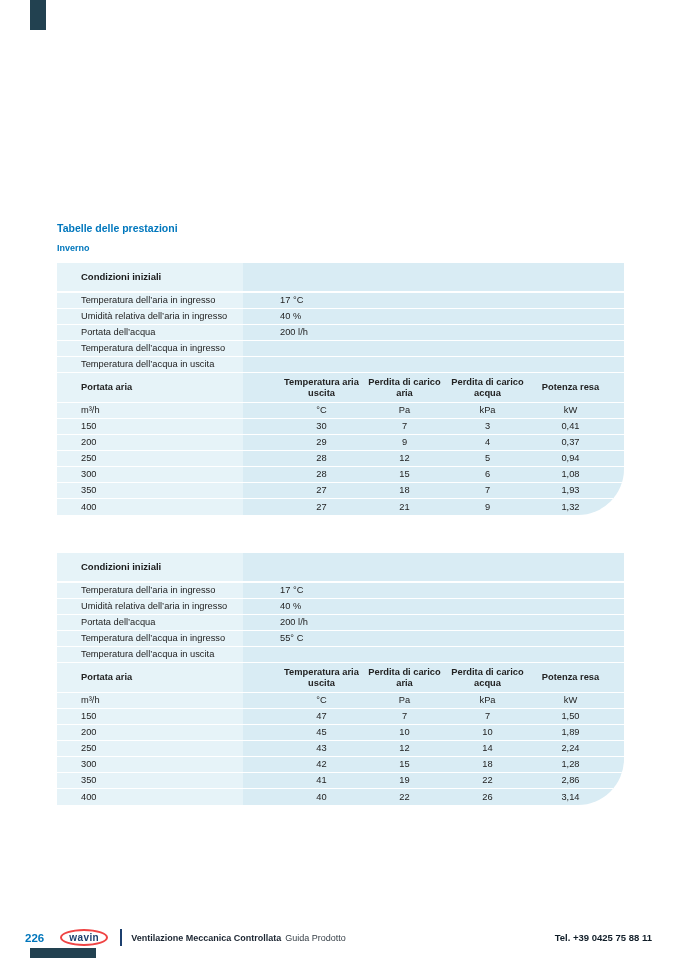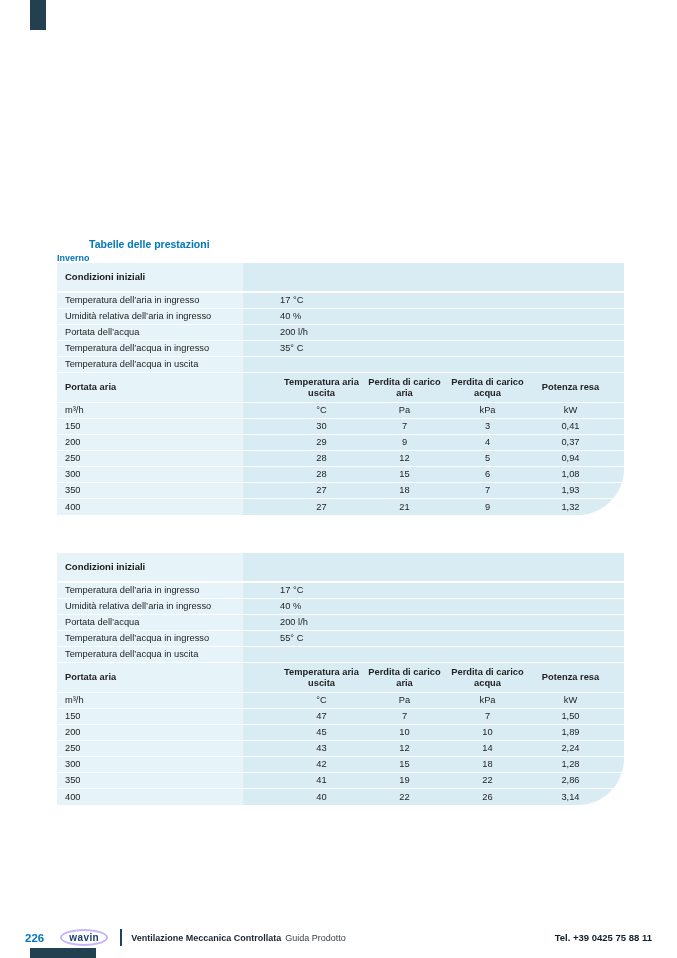--- a/index.html
+++ b/index.html
@@ -15,25 +15,25 @@
   }
   .mark-top {
     position: absolute; left: 30px; top: 0; width: 16px; height: 30px;
     background: #224150;
   }
   .mark-bottom {
     position: absolute; left: 30px; top: 948px; width: 66px; height: 10px;
     background: #224150;
   }
   .section-title {
-    position: absolute; left: 57px; top: 238px;
-    font-size: 10.5px; font-weight: bold; color: #0077bd; margin-left: 32px;
+    position: absolute; left: 57px; top: 222px;
+    font-size: 10.5px; font-weight: bold; color: #0077bd;
   }
   .section-subtitle {
-    position: absolute; left: 57px; top: 253px;
+    position: absolute; left: 57px; top: 243px;
     font-size: 9px; font-weight: bold; color: #0077bd;
   }
   .tables-root {
     position: absolute; left: 57px; top: 263px; width: 567px;
   }
   .panel {
     width: 567px;
     background: #d9ecf4;
     border-bottom-right-radius: 46px;
     overflow: hidden;
@@ -54,21 +54,21 @@
   .cell {
     font-size: 9.3px;
     color: #232323;
     display: flex;
     align-items: center;
     line-height: 1.12;
   }
   .cell.label {
     grid-column: 1;
     background: #e6f3f8;
-    padding-left: 8px;
+    padding-left: 24px;
   }
   .title-row .cell.label {
     font-weight: bold;
     font-size: 9.5px;
     color: #1a1a1a;
   }
   .header-row .cell.label { font-weight: bold; }
   .cell.cond-value { padding-left: 0; }
   .cell.num {
     justify-content: center;
@@ -76,21 +76,21 @@
   }
   .header-row .cell.num { font-weight: bold; }
   .footer {
     position: absolute; left: 25px; right: 25px; top: 927px; height: 21px;
     display: flex; align-items: center;
   }
   .page-num { color: #0076bc; font-weight: bold; font-size: 11.5px; }
   .logo {
     margin-left: 16px;
     width: 48px; height: 17px;
-    border: 2px solid #c4b5fd;
+    border: 2px solid #ef4444;
     border-radius: 50%;
     display: flex; align-items: center; justify-content: center;
     background: #ffffff;
   }
   .logo-text { color: #1c3f6e; font-weight: bold; font-size: 10px; letter-spacing: 0.4px; }
   .footer-divider { width: 2px; height: 17px; background: #1c3f6e; margin-left: 12px; margin-right: 9px; }
   .doc-title { font-weight: bold; font-size: 9px; color: #1a2430; }
   .doc-subtitle { font-size: 9px; color: #39424a; margin-left: 4px; }
   .phone { margin-left: auto; font-weight: bold; font-size: 9.5px; color: #101d28; }
 </style>
@@ -116,21 +116,20 @@
         <div class="row cond-row">
           <div class="cell label">Umidità relativa dell’aria in ingresso</div>
           <div class="cell cond-value" style="grid-column: 3 / -1;">40 %</div>
         </div>
         <div class="row cond-row">
           <div class="cell label">Portata dell’acqua</div>
           <div class="cell cond-value" style="grid-column: 3 / -1;">200 l/h</div>
         </div>
         <div class="row cond-row">
           <div class="cell label">Temperatura dell’acqua in ingresso</div>
-          <div class="cell cond-value" style="grid-column: 3 / -1;">35° C</div>
         </div>
         <div class="row cond-row">
           <div class="cell label">Temperatura dell’acqua in uscita</div>
         </div>
         <div class="row header-row">
           <div class="cell label">Portata aria</div>
           <div class="cell num" style="grid-column: 3;">Temperatura aria uscita</div>
           <div class="cell num" style="grid-column: 4;">Perdita di carico aria</div>
           <div class="cell num" style="grid-column: 5;">Perdita di carico acqua</div>
           <div class="cell num" style="grid-column: 6;">Potenza resa</div>

